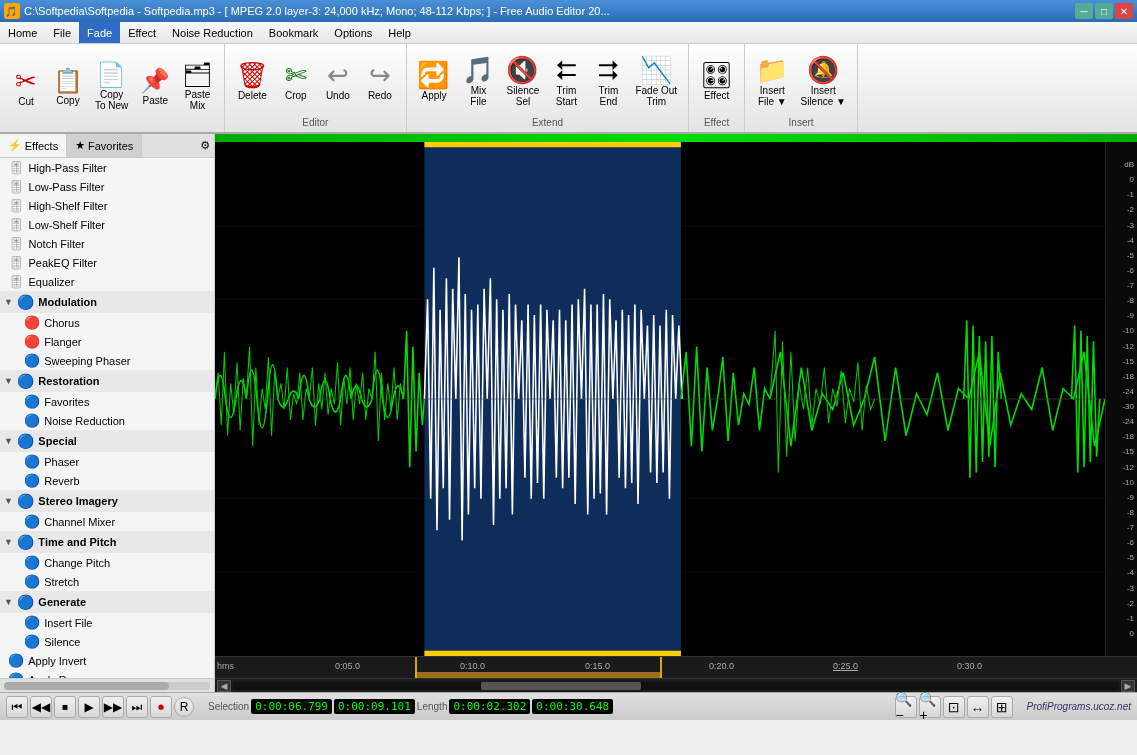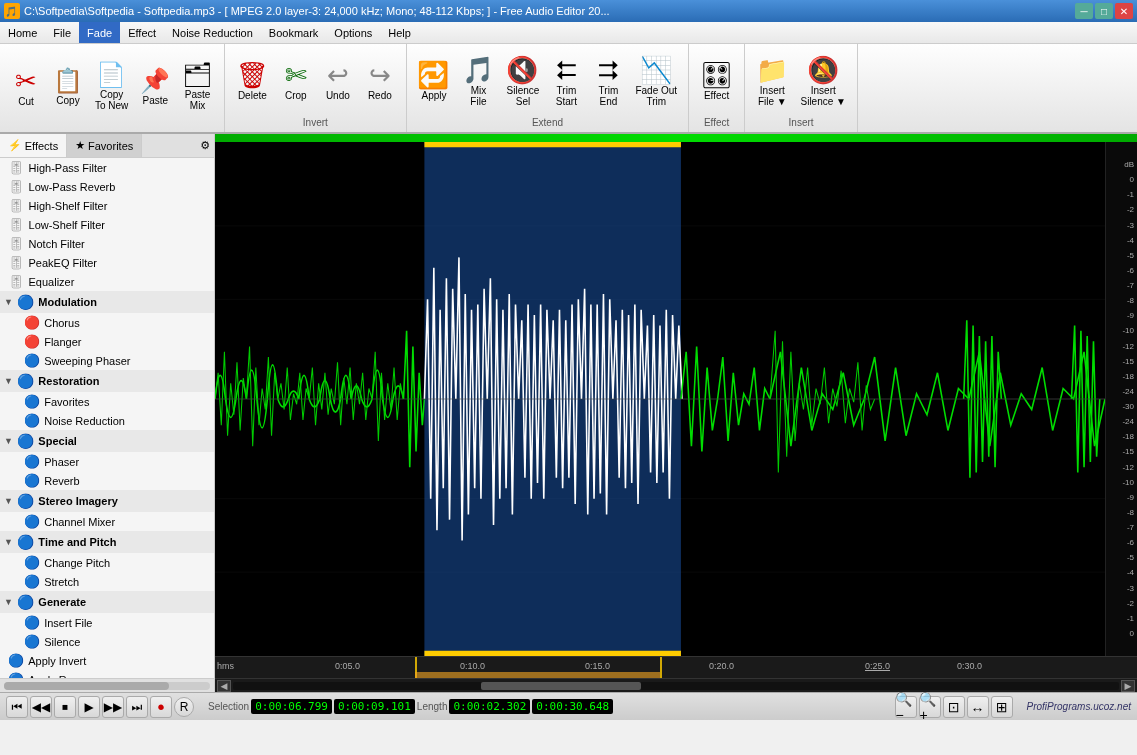--- a/index.html
+++ b/index.html
@@ -263,21 +263,21 @@
       </div>
       <div class="tool-btn">
         <div class="icon" style="font-size:26px; color:#888;">↩</div>
         <div class="label">Undo</div>
       </div>
       <div class="tool-btn">
         <div class="icon" style="font-size:26px; color:#888;">↪</div>
         <div class="label">Redo</div>
       </div>
     </div>
-    <div class="toolbar-group-label">Invert</div>
+    <div class="toolbar-group-label">Editor</div>
   </div>
 
   <div class="toolbar-group">
     <div class="toolbar-group-buttons">
       <div class="tool-btn">
         <div class="icon" style="font-size:26px; color:#060;">🔁</div>
         <div class="label">Apply</div>
       </div>
       <div class="tool-btn">
         <div class="icon" style="font-size:26px;">🎵</div>
@@ -350,21 +350,21 @@
       <div style="margin-left:auto; display:flex; align-items:center; padding:0 4px;">⚙</div>
     </div>
     <div class="sidebar-scroll">
 
       <div class="sidebar-item">
         <span class="item-icon" style="color:#888;">🎚</span>
         <span>High-Pass Filter</span>
       </div>
       <div class="sidebar-item">
         <span class="item-icon" style="color:#888;">🎚</span>
-        <span>Low-Pass Reverb</span>
+        <span>Low-Pass Filter</span>
       </div>
       <div class="sidebar-item">
         <span class="item-icon" style="color:#888;">🎚</span>
         <span>High-Shelf Filter</span>
       </div>
       <div class="sidebar-item">
         <span class="item-icon" style="color:#888;">🎚</span>
         <span>Low-Shelf Filter</span>
       </div>
       <div class="sidebar-item">
@@ -569,21 +569,21 @@
       </div>
     </div>
 
     <div class="time-ruler">
       <div style="position:relative; height:100%; color:#aaa; font-size:9px;">
         <span style="position:absolute; left:2px; top:4px;">hms</span>
         <span style="position:absolute; left:120px; top:4px;">0:05.0</span>
         <span style="position:absolute; left:245px; top:4px;">0:10.0</span>
         <span style="position:absolute; left:370px; top:4px;">0:15.0</span>
         <span style="position:absolute; left:494px; top:4px;">0:20.0</span>
-        <span style="position:absolute; left:650px; top:4px;text-decoration:underline;">0:25.0</span>
+        <span style="position:absolute; left:618px; top:4px;text-decoration:underline;">0:25.0</span>
         <span style="position:absolute; left:742px; top:4px;">0:30.0</span>
 
         <div style="position:absolute; left:200px; top:0; width:2px; height:100%; background:#ffcc00; opacity:0.8;"></div>
         <div style="position:absolute; left:445px; top:0; width:2px; height:100%; background:#ffcc00; opacity:0.8;"></div>
         <div style="position:absolute; left:200px; bottom:0; width:245px; height:6px; background:#f5a623; opacity:0.6;"></div>
       </div>
     </div>
 
     <div style="height:14px; background:#1a1a1a; border-top:1px solid #333; display:flex; align-items:center; gap:2px; padding:0 2px;">
       <div style="width:14px; height:12px; background:#333; border:1px solid #555; cursor:pointer; display:flex; align-items:center; justify-content:center; font-size:9px; color:#aaa;">◀</div>

